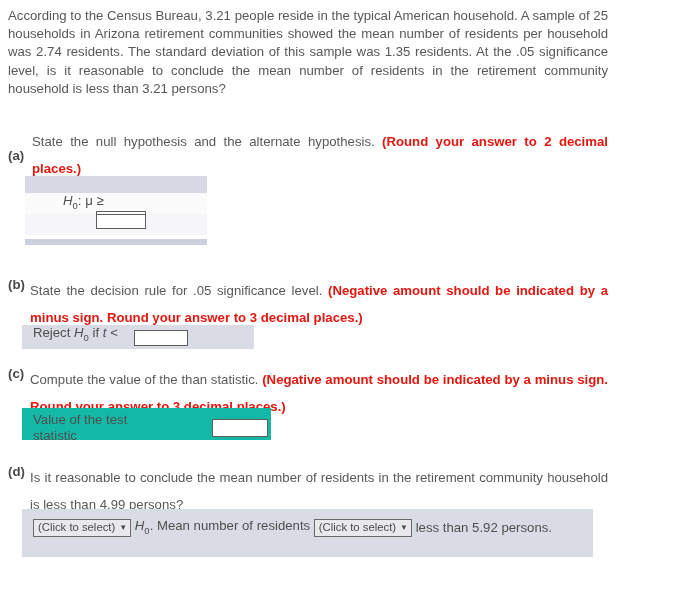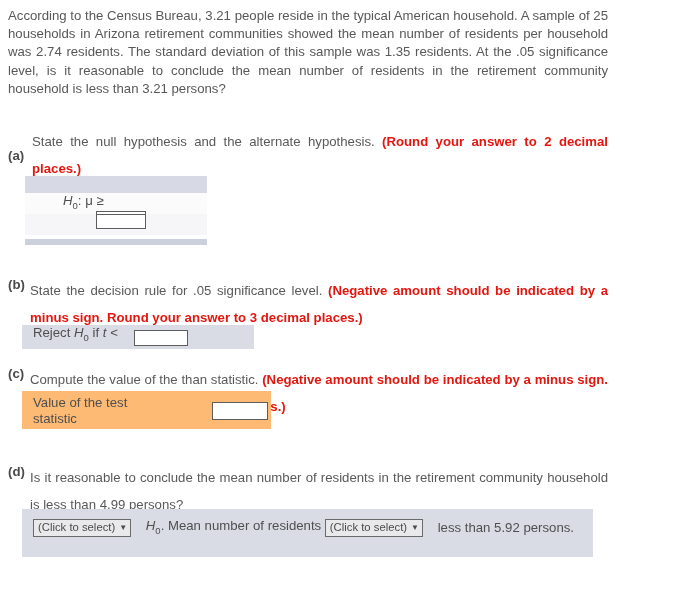--- a/index.html
+++ b/index.html
@@ -140,24 +140,24 @@
   .rule-box-wrap {
     position: absolute;
     left: 112px;
     top: 4px;
   }
 
   
   .stat-bar {
     position: absolute;
     left: 22px;
-    top: 391px;
+    top: 408px;
     width: 249px;
-    height: 38px;
-    background: #fdba74;
+    height: 32px;
+    background: #14b8a6;
     box-sizing: border-box;
   }
   .stat-label {
     position: absolute;
     left: 11px;
     top: 4px;
     width: 130px;
     font-size: 13.2px;
     line-height: 16px;
     color: #4f4f4f;
@@ -195,21 +195,21 @@
     white-space: nowrap;
     cursor: pointer;
     text-align: center;
   }
   .sel .caret {
     font-size: 8px;
     margin-left: 4px;
     position: relative;
     top: -1px;
   }
-  .concl-text { vertical-align: middle; margin-left: 11px; }
+  .concl-text { vertical-align: middle; }
 </style>
 </head>
 <body>
 
 <div class="page">
 
   <div class="stem">According to the Census Bureau, 3.21 people reside in the typical American household. A sample of 25 households in Arizona retirement communities showed the mean number of residents per household was 2.74 residents. The standard deviation of this sample was 1.35 residents. At the .05 significance level, is it reasonable to conclude the mean number of residents in the retirement community household is less than 3.21 persons?</div>
 
   <div class="part" style="left:8px; top:128px; width:600px;">
     <div class="part-row">

